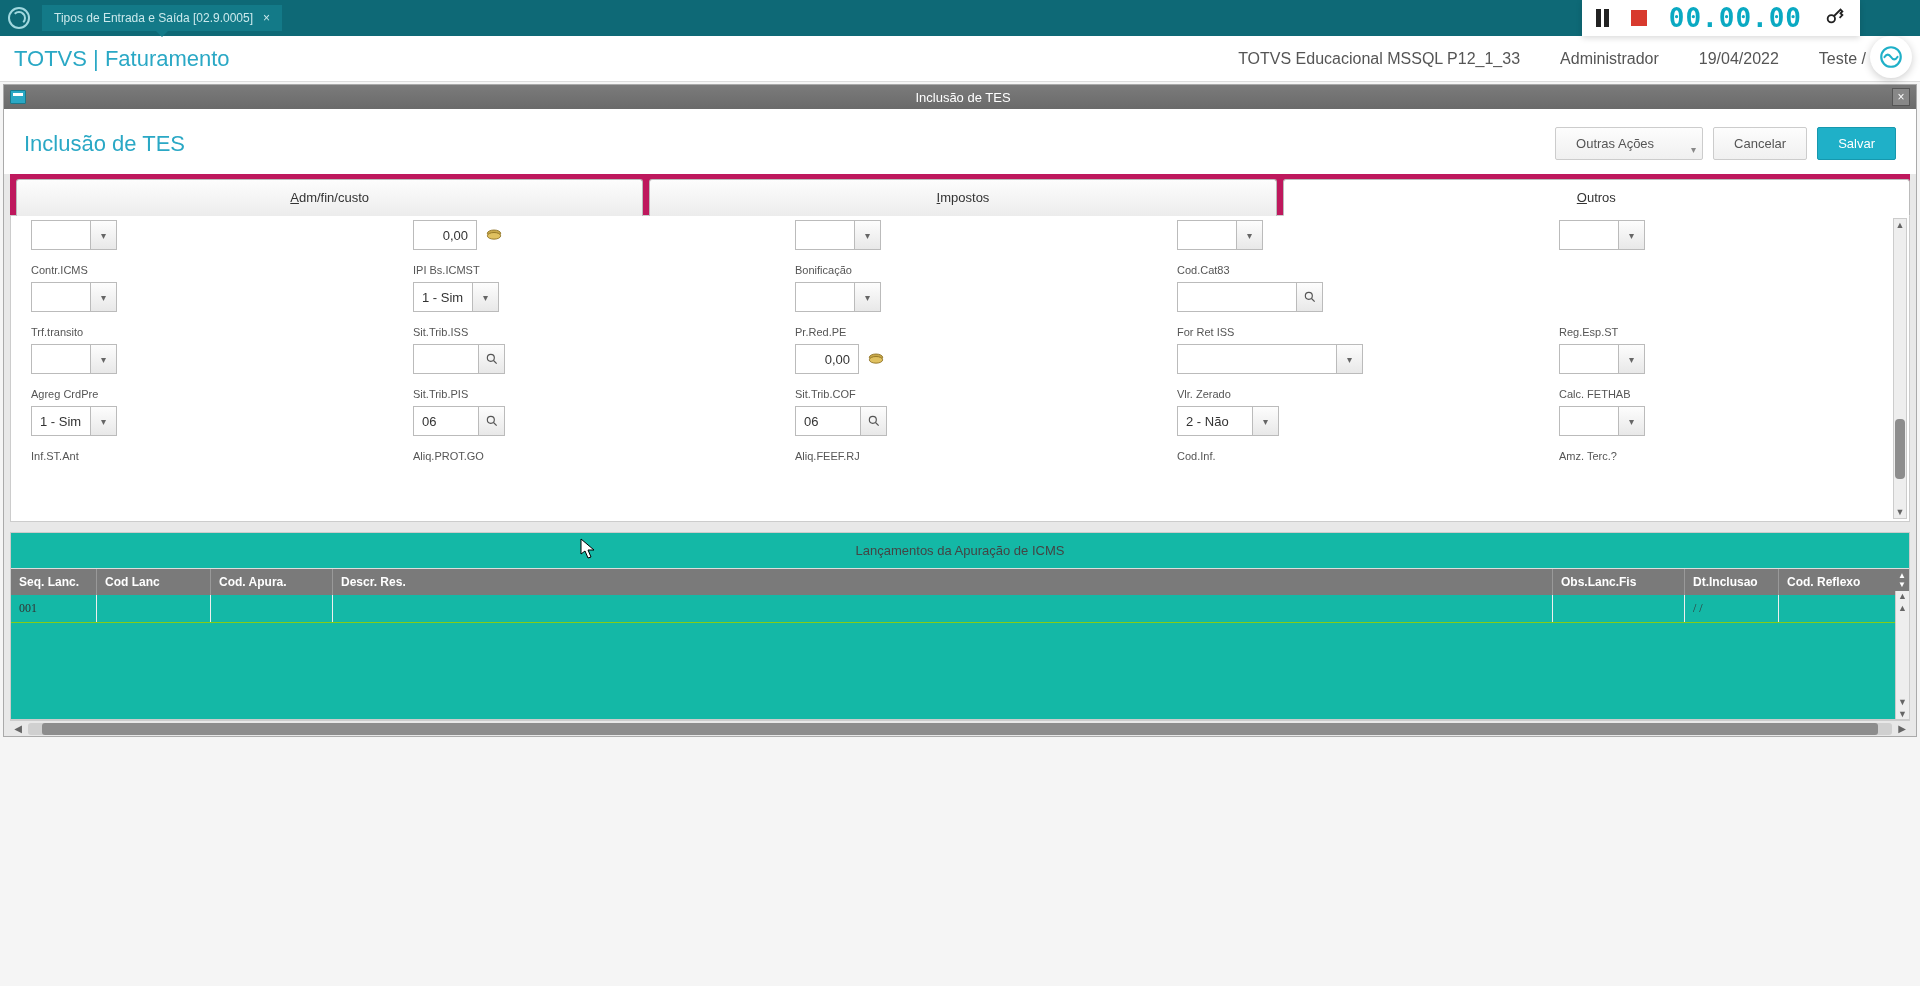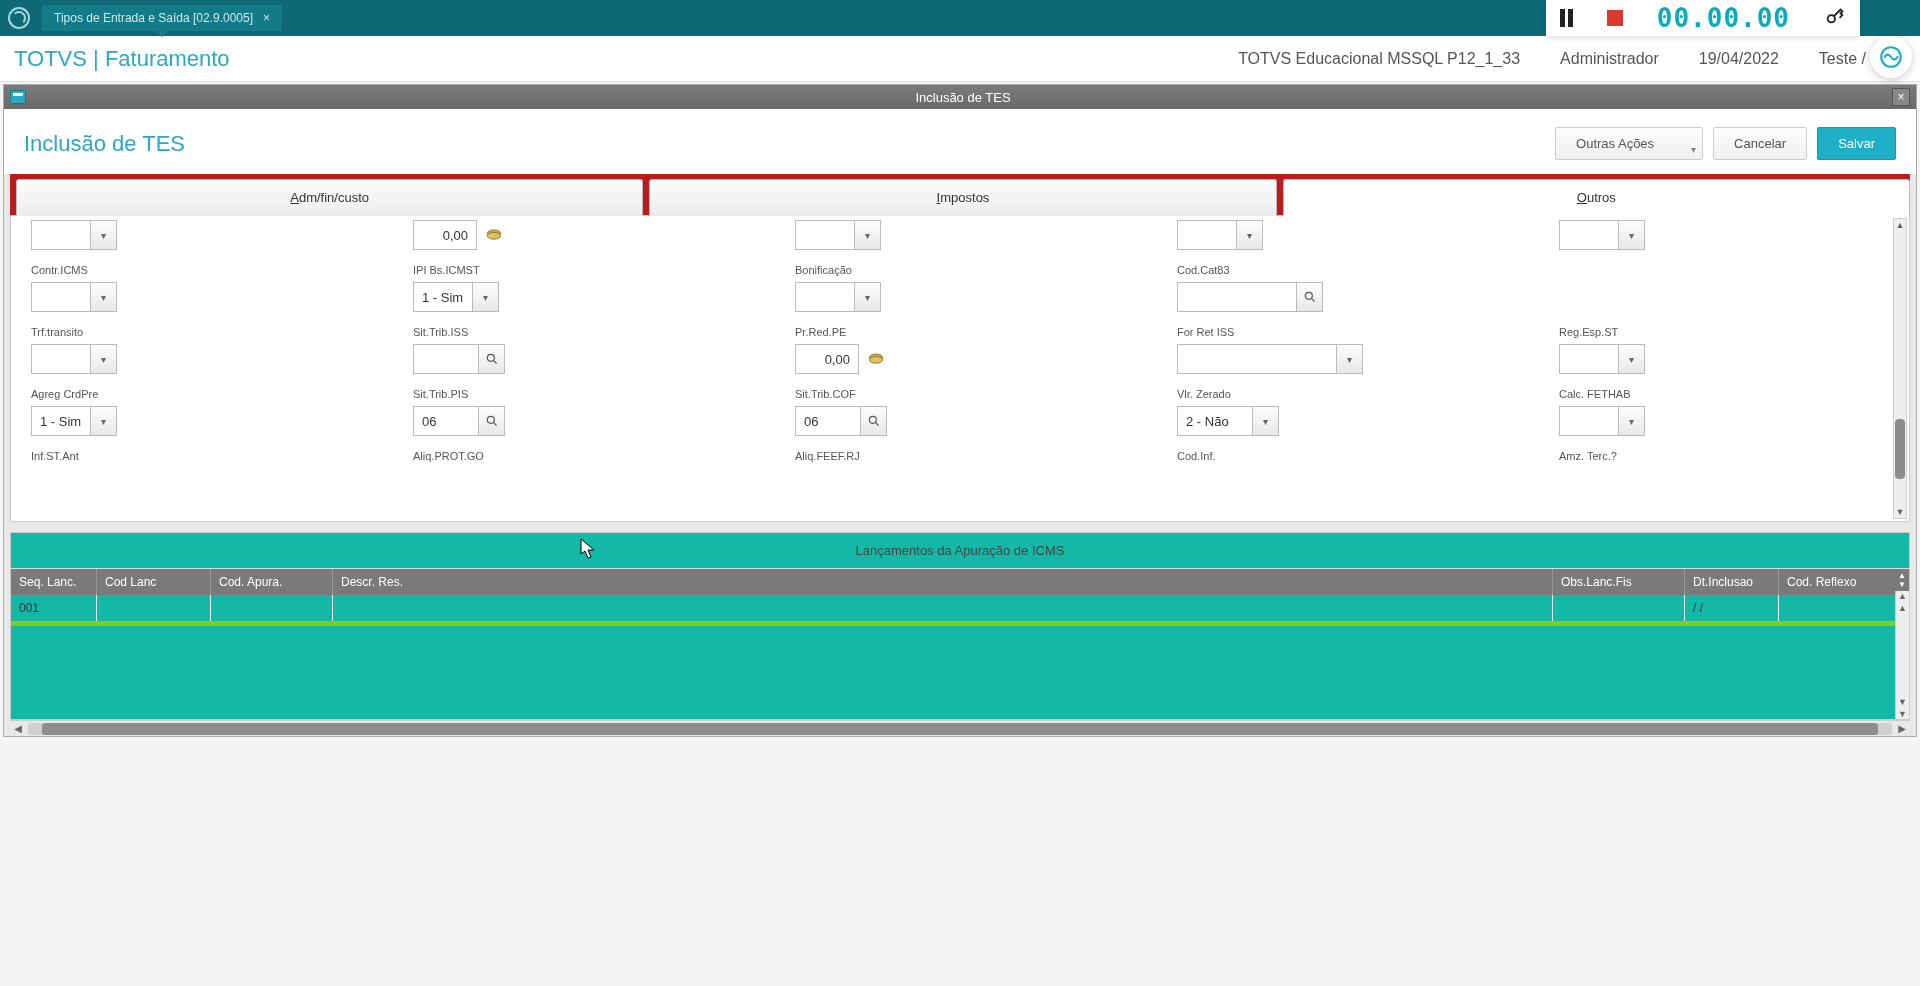--- a/index.html
+++ b/index.html
@@ -7,21 +7,21 @@
   
   
   .titlebar { background: #0e6976; height: 36px; display: flex; align-items: center; padding: 0 8px; position: relative; }
   .titlebar-logo { width: 22px; height: 22px; border: 2px solid #a0d8df; border-radius: 50%; position: relative; margin-right: 12px; display:flex;align-items:center;justify-content:center;}
   .titlebar-logo::after { content:""; width:10px;height:10px;border:2px solid #a0d8df;border-radius:50%;border-left-color:transparent;border-bottom-color:transparent;}
   .tab { background: #137a88; color: #cbe9ec; padding: 6px 12px; font-size: 12px; display: flex; align-items: center; gap: 10px; position: relative;}
   .tab .close { color:#cbe9ec; font-size:12px; cursor:pointer;}
   .tab-arrow { position:absolute; bottom:-6px; left:50%; transform:translateX(-50%); width:0;height:0;border-left:6px solid transparent;border-right:6px solid transparent;border-top:6px solid #137a88;}
   
   
-  .recorder { position: absolute; right: 0; top: 0; background: #fff; height: 36px; display: flex; align-items: center; padding: 0 14px; gap: 34px; box-shadow: 0 2px 6px rgba(0,0,0,0.15); margin-right: 60px;}
+  .recorder { position: absolute; right: 0; top: 0; background: #fff; height: 36px; display: flex; align-items: center; padding: 0 14px; gap: 22px; box-shadow: 0 2px 6px rgba(0,0,0,0.15); margin-right: 60px;}
   .rec-pause { display:flex; gap:3px; }
   .rec-pause span { width:5px; height:18px; background:#222;}
   .rec-stop { width:16px; height:16px; background:#d83a2e;}
   .rec-time { font-family: monospace; font-size: 26px; font-weight: bold; color: #0aa9c2; letter-spacing: 1px;}
   .rec-key { font-size:20px; color:#222;}
   
   
   .fab { position: fixed; right: 8px; top: 36px; width: 42px; height: 42px; background: #fff; border-radius: 50%; box-shadow: 0 2px 8px rgba(0,0,0,0.2); display: flex; align-items: center; justify-content: center; z-index: 100;}
   .fab svg { width: 26px; height: 26px;}
 
@@ -42,21 +42,21 @@
   
   .pagehdr { background: #fff; padding: 18px 20px 14px; display: flex; align-items: center;}
   .pagehdr .ptitle { color: #2aa8c5; font-size: 22px; font-weight: 400;}
   .pagehdr .pspacer { flex: 1;}
   .btn { border: 1px solid #ccc; background: linear-gradient(#fdfdfd,#f0f0f0); color: #555; padding: 8px 20px; font-size: 13px; margin-left: 10px; cursor: pointer; border-radius: 2px; position:relative;}
   .btn-primary { background: #1fb0c8; border-color: #1698ae; color: #fff; font-weight: 500;}
   .btn-dd::after { content:"▾"; position:absolute; right:6px; bottom:4px; font-size:10px; color:#888;}
   .btn-dd { padding-right: 48px;}
 
   
-  .tabstrip { display: flex; background: #b91c1c; border-bottom: 1px solid #ccc; padding-top: 4px; gap: 6px; padding-left: 6px;}
+  .tabstrip { display: flex; background: #be185d; border-bottom: 1px solid #ccc; padding-top: 4px; gap: 6px; padding-left: 6px;}
   .tabstrip .t { flex: 1; text-align: center; padding: 10px 0 10px; border: 1px solid #bbb; border-bottom: none; background: linear-gradient(#fdfdfd,#ececec); color: #333; font-size: 13px; border-radius: 3px 3px 0 0; cursor:pointer; position:relative; top:1px;}
   .tabstrip .t.active { background: #fff; border-bottom: 1px solid #fff;}
   .tabstrip .t u { text-decoration: underline;}
 
   
   .form-scroll { background: #fff; border: 1px solid #ccc; border-top: none; height: 306px; overflow: hidden; position: relative;}
   .form-rows { padding: 4px 8px 14px 20px;}
   .form-row { display: grid; grid-template-columns: repeat(5, 1fr); gap: 10px 40px; margin-top: 14px;}
   .form-row.first { margin-top: 0;}
   .field label { display: block; color: #555; font-size: 11px; margin-bottom: 6px;}
@@ -79,22 +79,22 @@
   .vscroll { position:absolute; right:2px; top:2px; bottom:2px; width:14px; background:#eee; border:1px solid #ccc;}
   .vscroll .thumb { position:absolute; left:1px; right:1px; height:60px; top:200px; background:#8d8d8d; border-radius:4px;}
   .vscroll .arrow { position:absolute; left:0; right:0; text-align:center; font-size:9px; color:#666;}
   .vscroll .arrow.up{top:1px;} .vscroll .arrow.dn{bottom:1px;}
 
   
   .gridsection { margin-top: 10px; border:1px solid #ccc; background:#14b8a6;}
   .gridsection .gstitle { text-align:center; padding:10px 0; color:#444; font-size:13px; border-bottom:1px solid #ddd;}
   .grid { position: relative; height: 150px; overflow:hidden;}
   .ghdr { display:flex; background:#7a7a7a; color:#fff; font-size:12px;}
-  .ghdr .gc { padding:6px 8px; border-right:1px solid #999; overflow:hidden; white-space:nowrap;}
-  .grow { display:flex; border-bottom:5px solid #84cc16;}
+  .ghdr .gc { padding:6px 8px; border-right:1px solid #999; overflow:hidden; white-space:nowrap;font-weight:bold;}
+  .grow { display:flex; border-bottom:1px solid #84cc16;font-family:Liberation Serif, serif;}
   .grow .gc { padding:6px 8px; border-right:1px solid #eee; color:#333; font-size:12px; overflow:hidden;white-space:nowrap;}
   .gc.c1{width:86px;} .gc.c2{width:114px;} .gc.c3{width:122px;} .gc.c4{flex:1;} .gc.c5{width:132px;} .gc.c6{width:94px;} .gc.c7{width:130px;}
   .grid .vscroll2 { position:absolute; right:0; top:22px; bottom:0; width:14px; background:#eee; border-left:1px solid #ccc;}
   .grid .vscroll2 .a{position:absolute;left:0;right:0;text-align:center;font-size:9px;color:#666;}
   .grid .vscroll2 .a.u1{top:0;} .grid .vscroll2 .a.u2{top:12px;}
   .grid .vscroll2 .a.d1{bottom:12px;} .grid .vscroll2 .a.d2{bottom:0;}
   .grid .righticons { position:absolute; right:0; top:0; width:14px; height:22px; background:#7a7a7a; display:flex;flex-direction:column;align-items:center;justify-content:center;color:#fff;font-size:8px;}
   
   .hscroll { height:16px; background:#e8e8e8; border-top:1px solid #ccc; display:flex; align-items:center;}
   .hscroll .ha { width:16px; text-align:center; font-size:10px; color:#666;}

